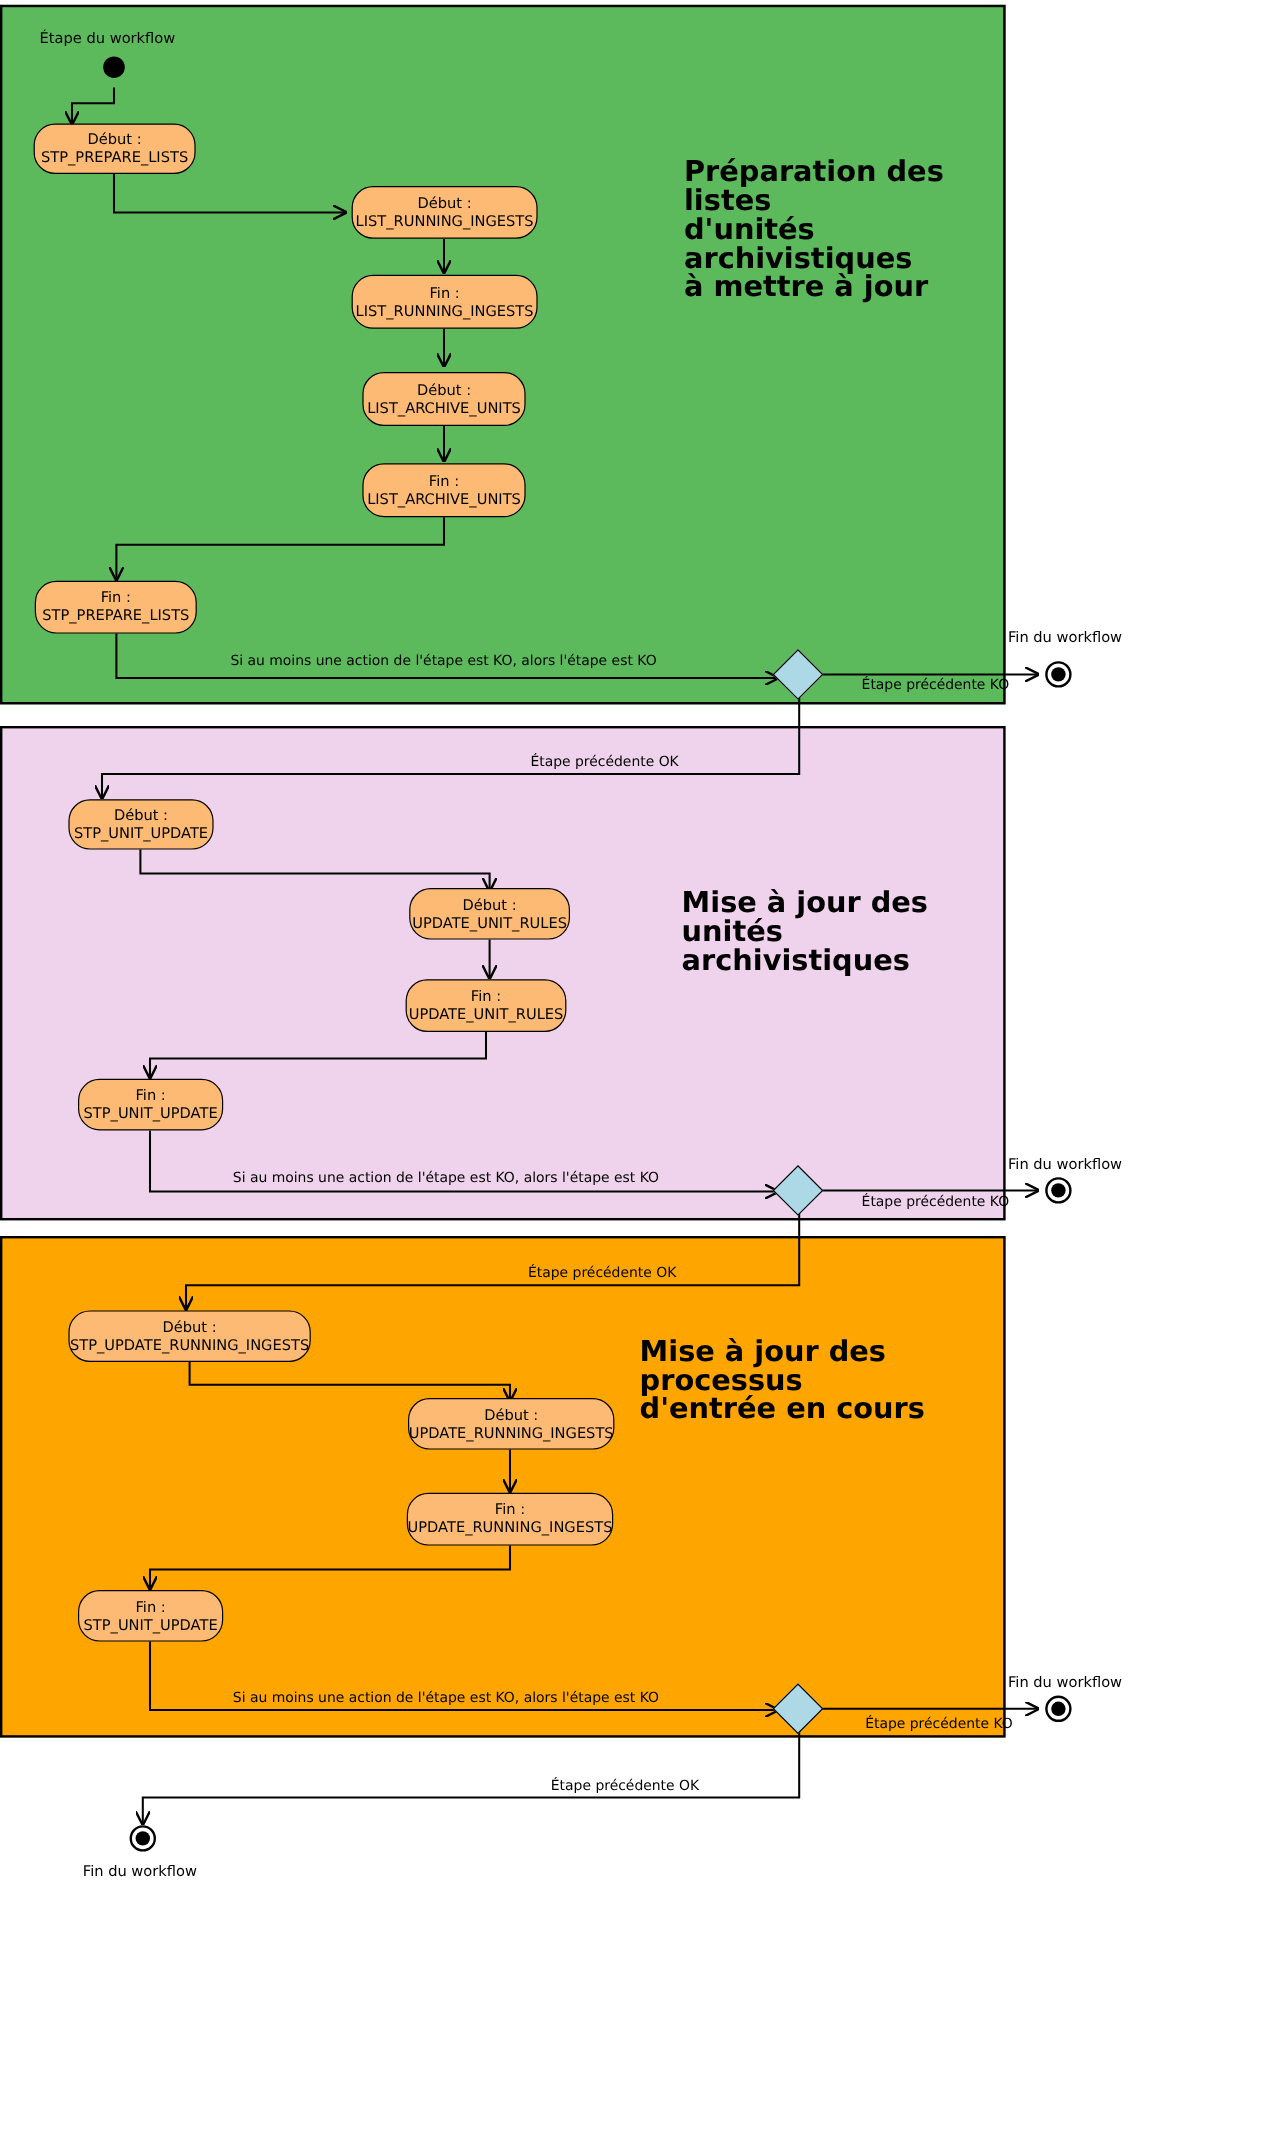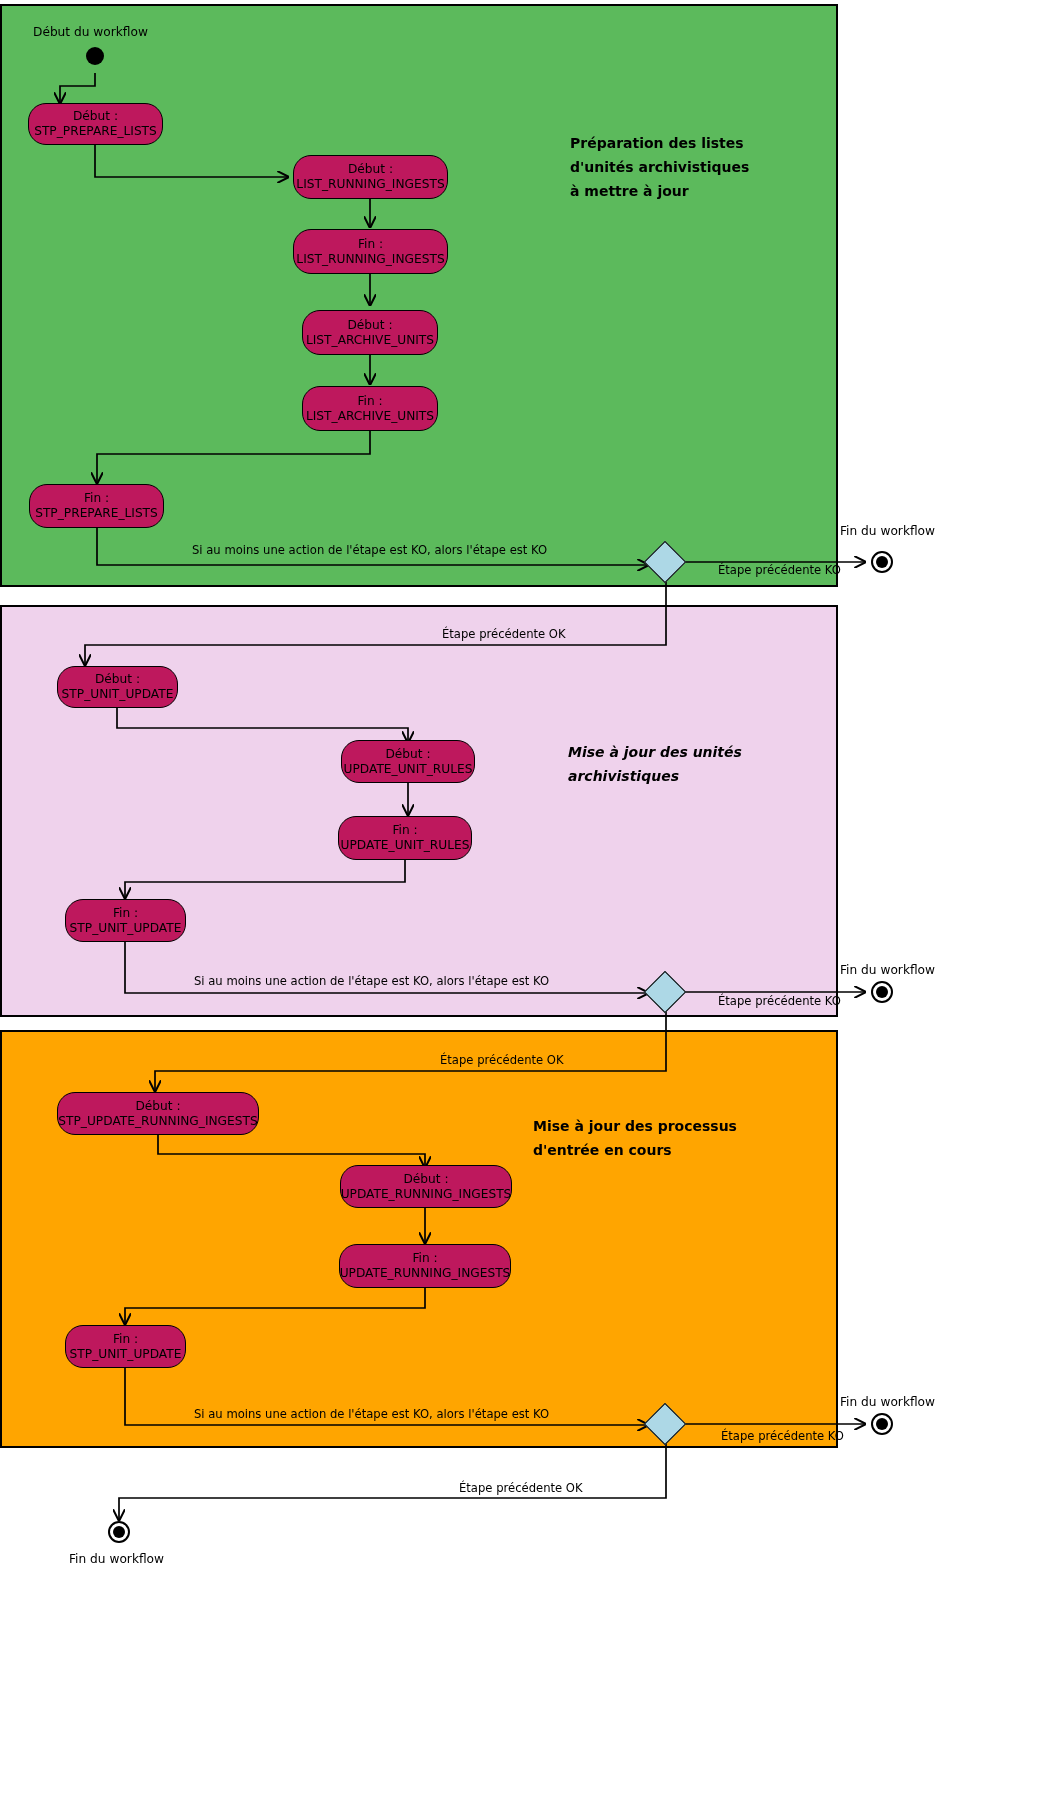--- a/index.html
+++ b/index.html
@@ -19,30 +19,30 @@
   }
   
   .lane {
     position: absolute;
     border: 2px solid #000000;
     box-sizing: border-box;
   }
   .lane-title {
     position: absolute;
     font-weight: bold;
-    font-size: 14px;
+    font-size: 24px;
     line-height: 24px;
     color: #000000;
     white-space: pre-line;
   }
   
   .node {
     position: absolute;
     box-sizing: border-box;
-    background: #be185d;
+    background: #fdba74;
     border: 1.6px solid #000000;
     border-radius: 18px;
     display: flex;
     flex-direction: column;
     align-items: center;
     justify-content: center;
     font-size: 12.2px;
     line-height: 15px;
     color: #000000;
     text-align: center;
@@ -176,21 +176,21 @@
 
     <path d="M 681 1424 L 865 1424" marker-end="url(#arrow)"></path>
 
     <path d="M 666 1440 L 666 1498 L 119 1498 L 119 1520" marker-end="url(#arrow)"></path>
   </svg>
 
   <div class="lane-title" style="left:570px; top:131px; width:270px;">Préparation des listes
 d'unités archivistiques
 à mettre à jour</div>
 
-  <div class="plain-label" style="left:33px; top:25px;">Début du workflow</div>
+  <div class="plain-label" style="left:33px; top:25px;">Étape du workflow</div>
 
   <div class="init-node" style="left:86px; top:47px;"></div>
 
   <div class="node" style="left:28px; top:103px; width:135px; height:42px;">Début :
 STP_PREPARE_LISTS</div>
 
   <div class="node" style="left:293px; top:155px; width:155px; height:44px;">Début :
 LIST_RUNNING_INGESTS</div>
 
   <div class="node" style="left:293px; top:229px; width:155px; height:45px;">Fin :
@@ -208,21 +208,21 @@
   <div class="edge-label" style="left:168px; top:543px;">Si au moins une action de l'étape est KO, alors l'étape est KO</div>
 
   <div class="diamond" style="left:650px; top:547px;"></div>
 
   <div class="edge-label" style="left:694px; top:563px;">Étape précédente KO</div>
 
   <div class="plain-label" style="left:840px; top:524px;">Fin du workflow</div>
 
   <div class="final-node" style="left:871px; top:551px;"></div>
 
-  <div class="lane-title" style="left:568px; top:740px; width:270px;font-style:italic;">Mise à jour des unités
+  <div class="lane-title" style="left:568px; top:740px; width:270px;">Mise à jour des unités
 archivistiques</div>
 
   <div class="edge-label" style="left:418px; top:627px;">Étape précédente OK</div>
 
   <div class="node" style="left:57px; top:666px; width:121px; height:42px;">Début :
 STP_UNIT_UPDATE</div>
 
   <div class="node" style="left:341px; top:740px; width:134px; height:43px;">Début :
 UPDATE_UNIT_RULES</div>
 

